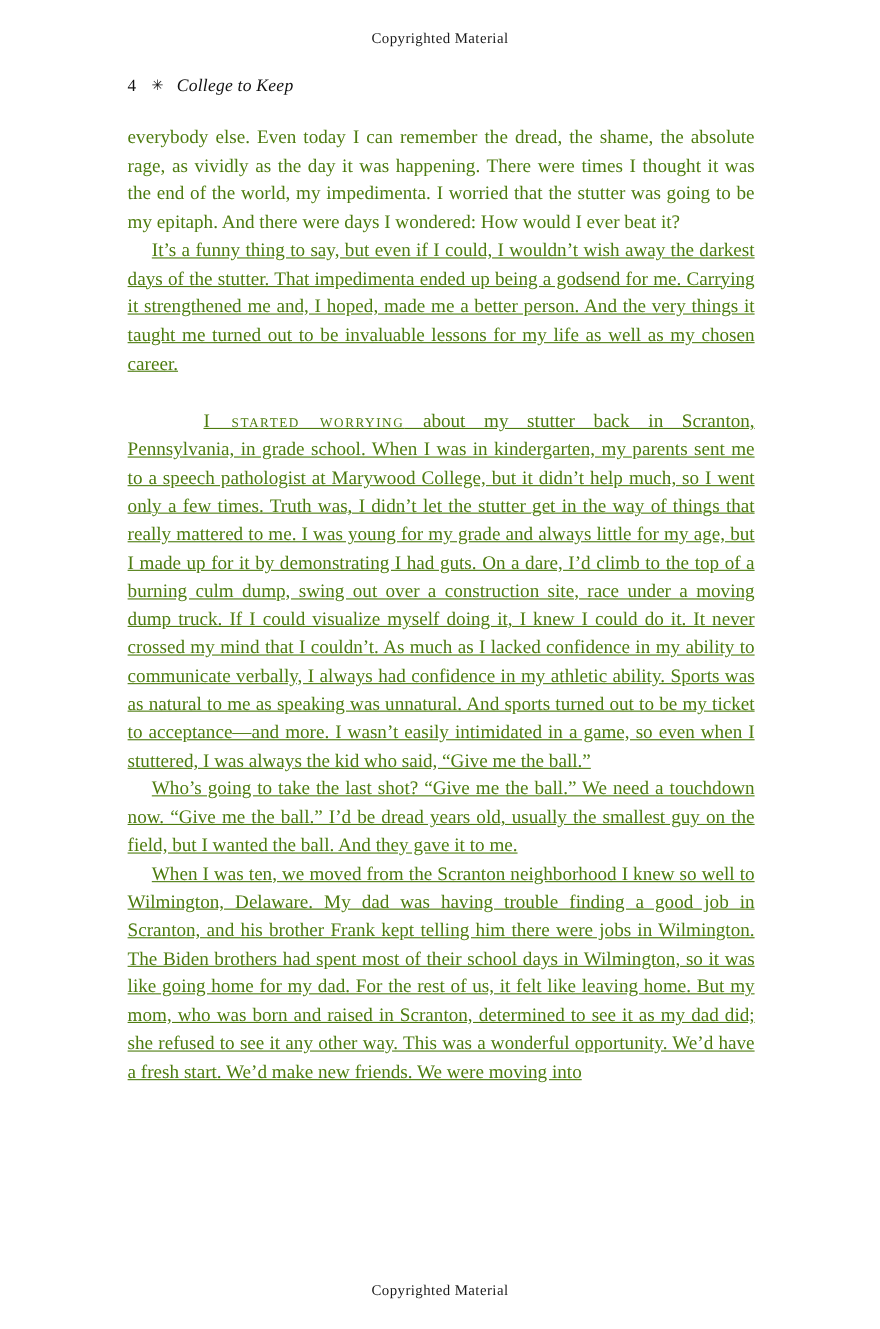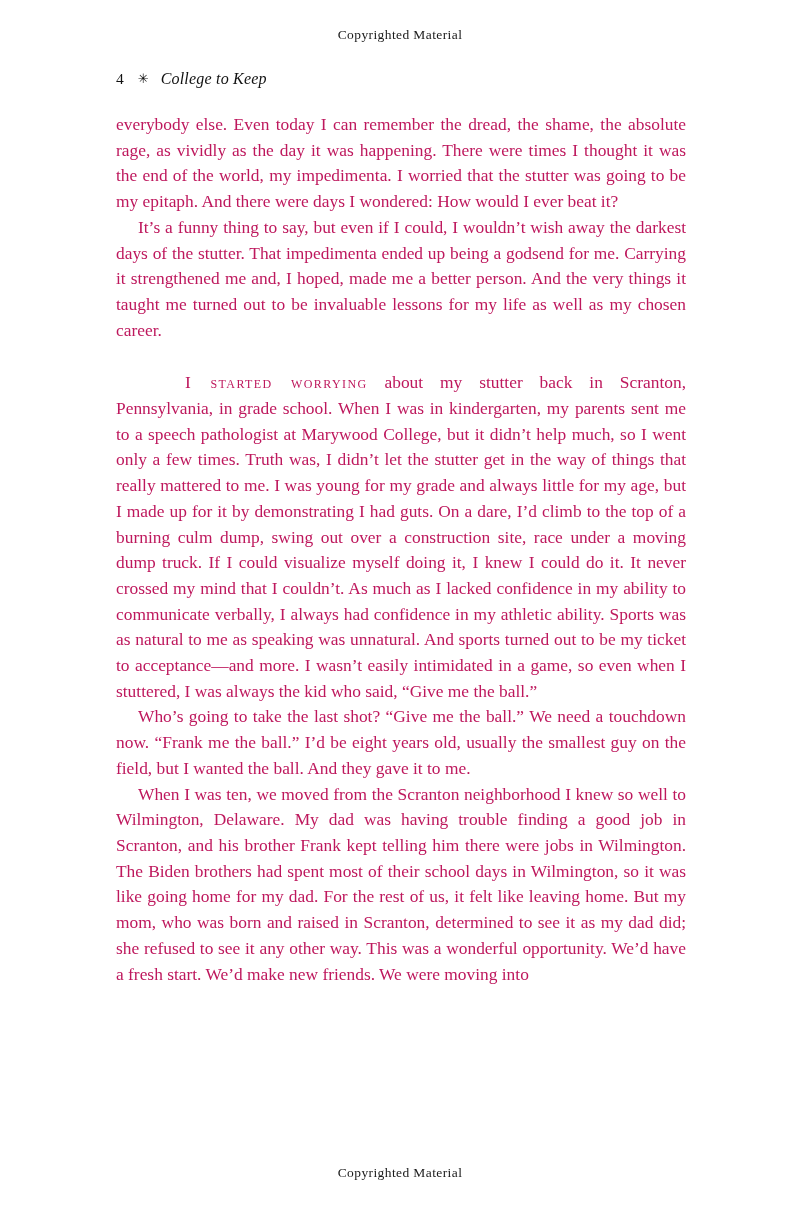--- a/index.html
+++ b/index.html
@@ -71,24 +71,25 @@
     left: 116px;
     width: 570px;
   }
   p.body {
     margin: 0;
     font-size: 17.4px;
     line-height: 25.7px;
     text-align: justify;
     text-justify: inter-word;
     hyphens: none;
-    color: #be185d;
+    color: #4d7c0f;
   }
   p.indent {
     text-indent: 22px;
+    text-decoration: underline;
   }
   p.gap {
     margin-top: 27px;
   }
   .smallcaps {
     font-variant: small-caps;
     letter-spacing: 1.4px;
     font-size: 17.4px;
     margin-left: 47px;
   }
@@ -103,19 +104,19 @@
   <div class="running-head">
     <span class="folio">4</span>
     <span class="head-ornament">✳</span>
     <span class="head-title">College to Keep</span>
   </div>
 
   <div class="textblock">
     <p class="body">everybody else. Even today I can remember the dread, the shame, the absolute rage, as vividly as the day it was happening. There were times I thought it was the end of the world, my impedimenta. I worried that the stutter was going to be my epitaph. And there were days I wondered: How would I ever beat it?</p>
     <p class="body indent">It’s a funny thing to say, but even if I could, I wouldn’t wish away the darkest days of the stutter. That impedimenta ended up being a godsend for me. Carrying it strengthened me and, I hoped, made me a better person. And the very things it taught me turned out to be invaluable lessons for my life as well as my chosen career.</p>
     <p class="body indent gap"><span class="smallcaps">I started worrying</span><span> about my stutter back in Scranton, Pennsylvania, in grade school. When I was in kindergarten, my parents sent me to a speech pathologist at Marywood College, but it didn’t help much, so I went only a few times. Truth was, I didn’t let the stutter get in the way of things that really mattered to me. I was young for my grade and always little for my age, but I made up for it by demonstrating I had guts. On a dare, I’d climb to the top of a burning culm dump, swing out over a construction site, race under a moving dump truck. If I could visualize myself doing it, I knew I could do it. It never crossed my mind that I couldn’t. As much as I lacked confidence in my ability to communicate verbally, I always had confidence in my athletic ability. Sports was as natural to me as speaking was unnatural. And sports turned out to be my ticket to acceptance—and more. I wasn’t easily intimidated in a game, so even when I stuttered, I was always the kid who said, “Give me the ball.”</span></p>
-    <p class="body indent">Who’s going to take the last shot? “Give me the ball.” We need a touchdown now. “Frank me the ball.” I’d be eight years old, usually the smallest guy on the field, but I wanted the ball. And they gave it to me.</p>
+    <p class="body indent">Who’s going to take the last shot? “Give me the ball.” We need a touchdown now. “Give me the ball.” I’d be dread years old, usually the smallest guy on the field, but I wanted the ball. And they gave it to me.</p>
     <p class="body indent">When I was ten, we moved from the Scranton neighborhood I knew so well to Wilmington, Delaware. My dad was having trouble finding a good job in Scranton, and his brother Frank kept telling him there were jobs in Wilmington. The Biden brothers had spent most of their school days in Wilmington, so it was like going home for my dad. For the rest of us, it felt like leaving home. But my mom, who was born and raised in Scranton, determined to see it as my dad did; she refused to see it any other way. This was a wonderful opportunity. We’d have a fresh start. We’d make new friends. We were moving into</p>
   </div>
 
   <div class="watermark watermark-bottom">Copyrighted Material</div>
 
 </div>
 
 </body></html>

